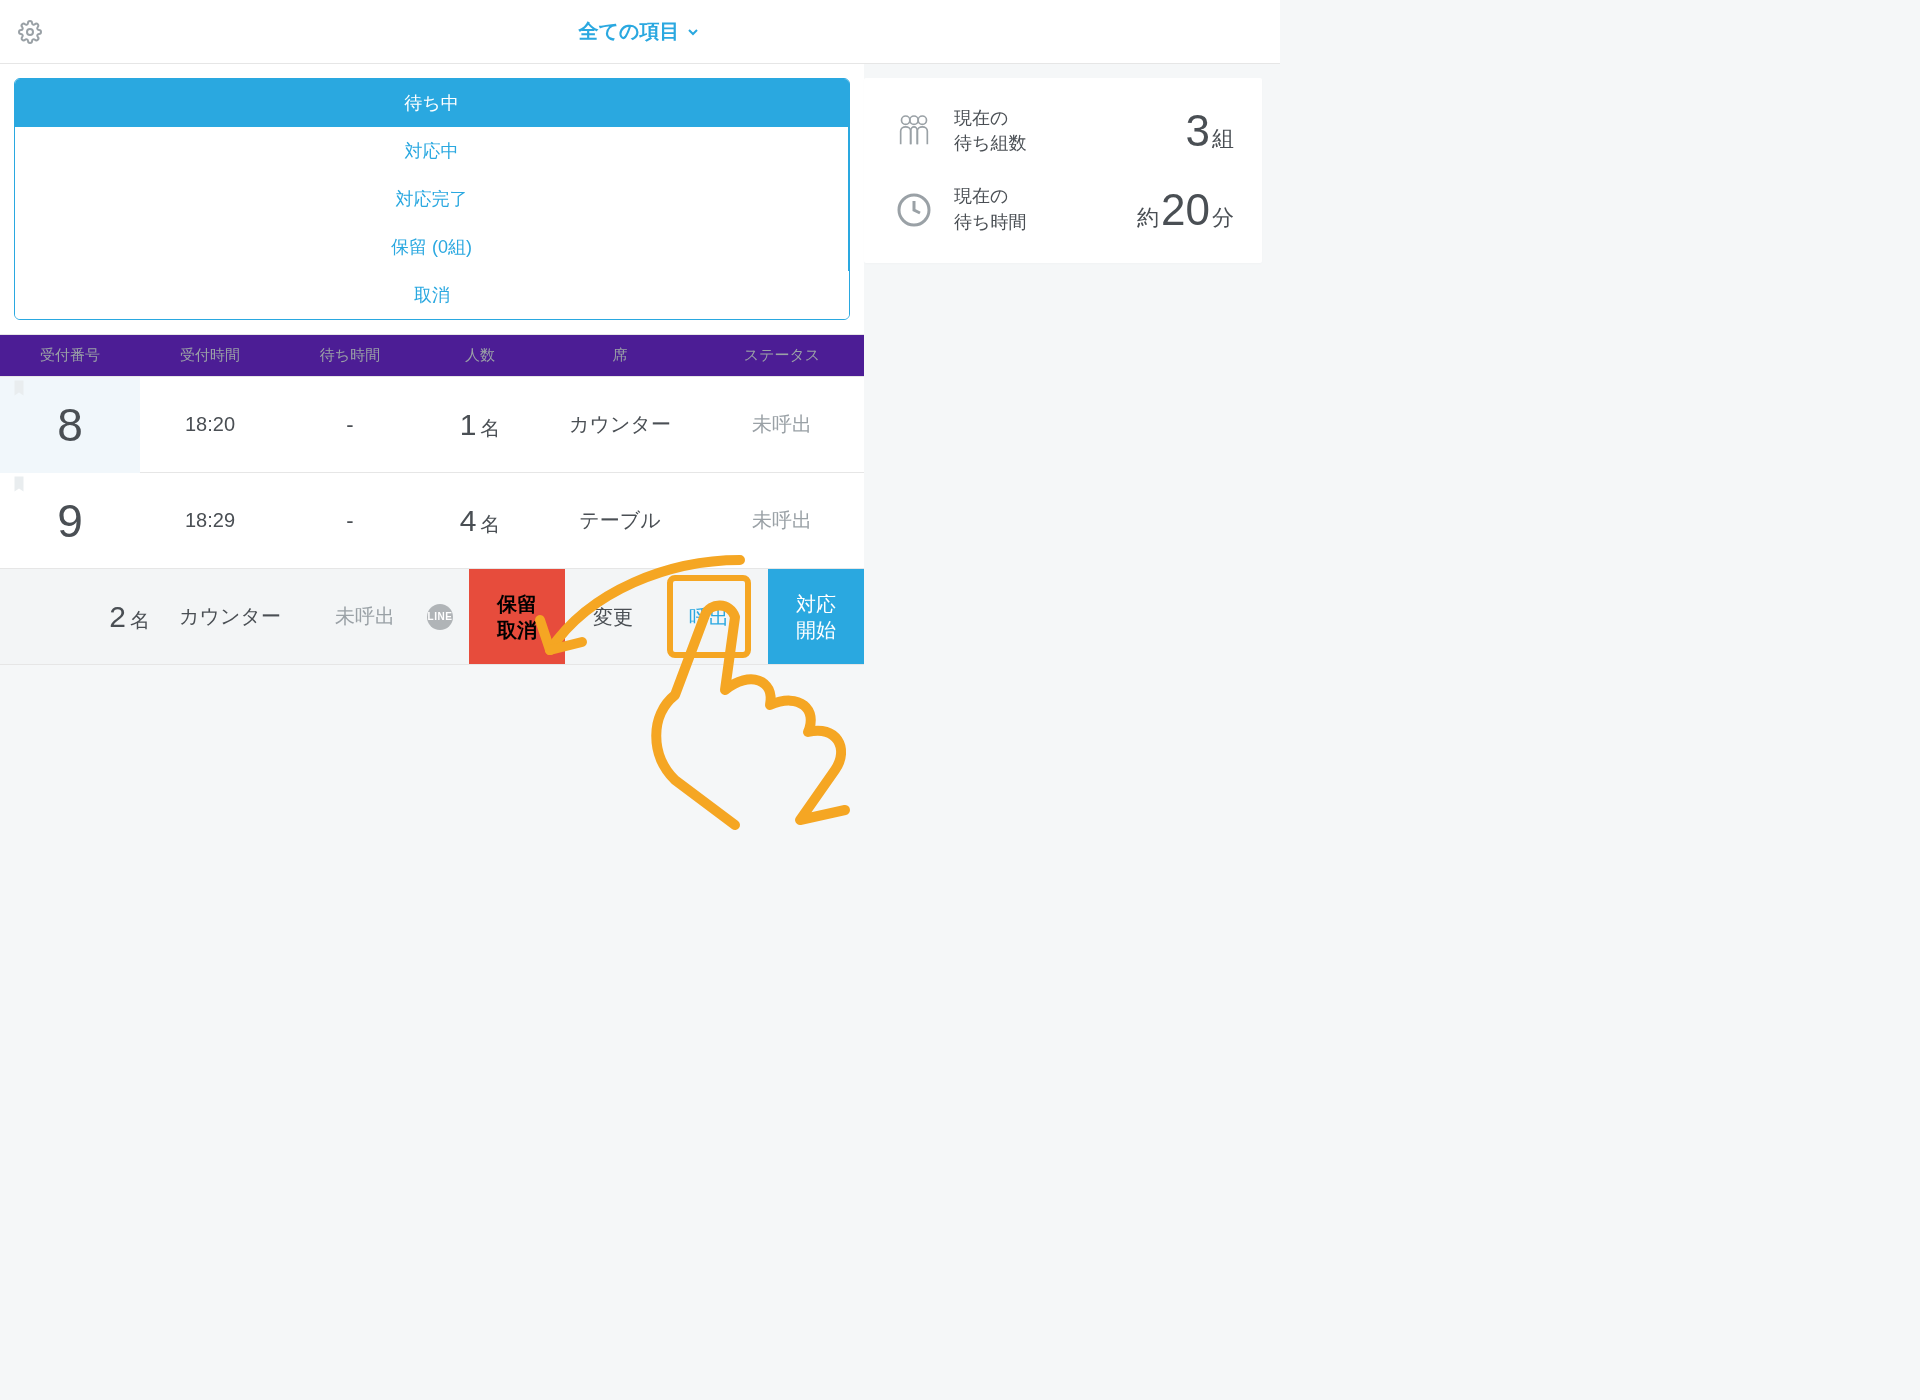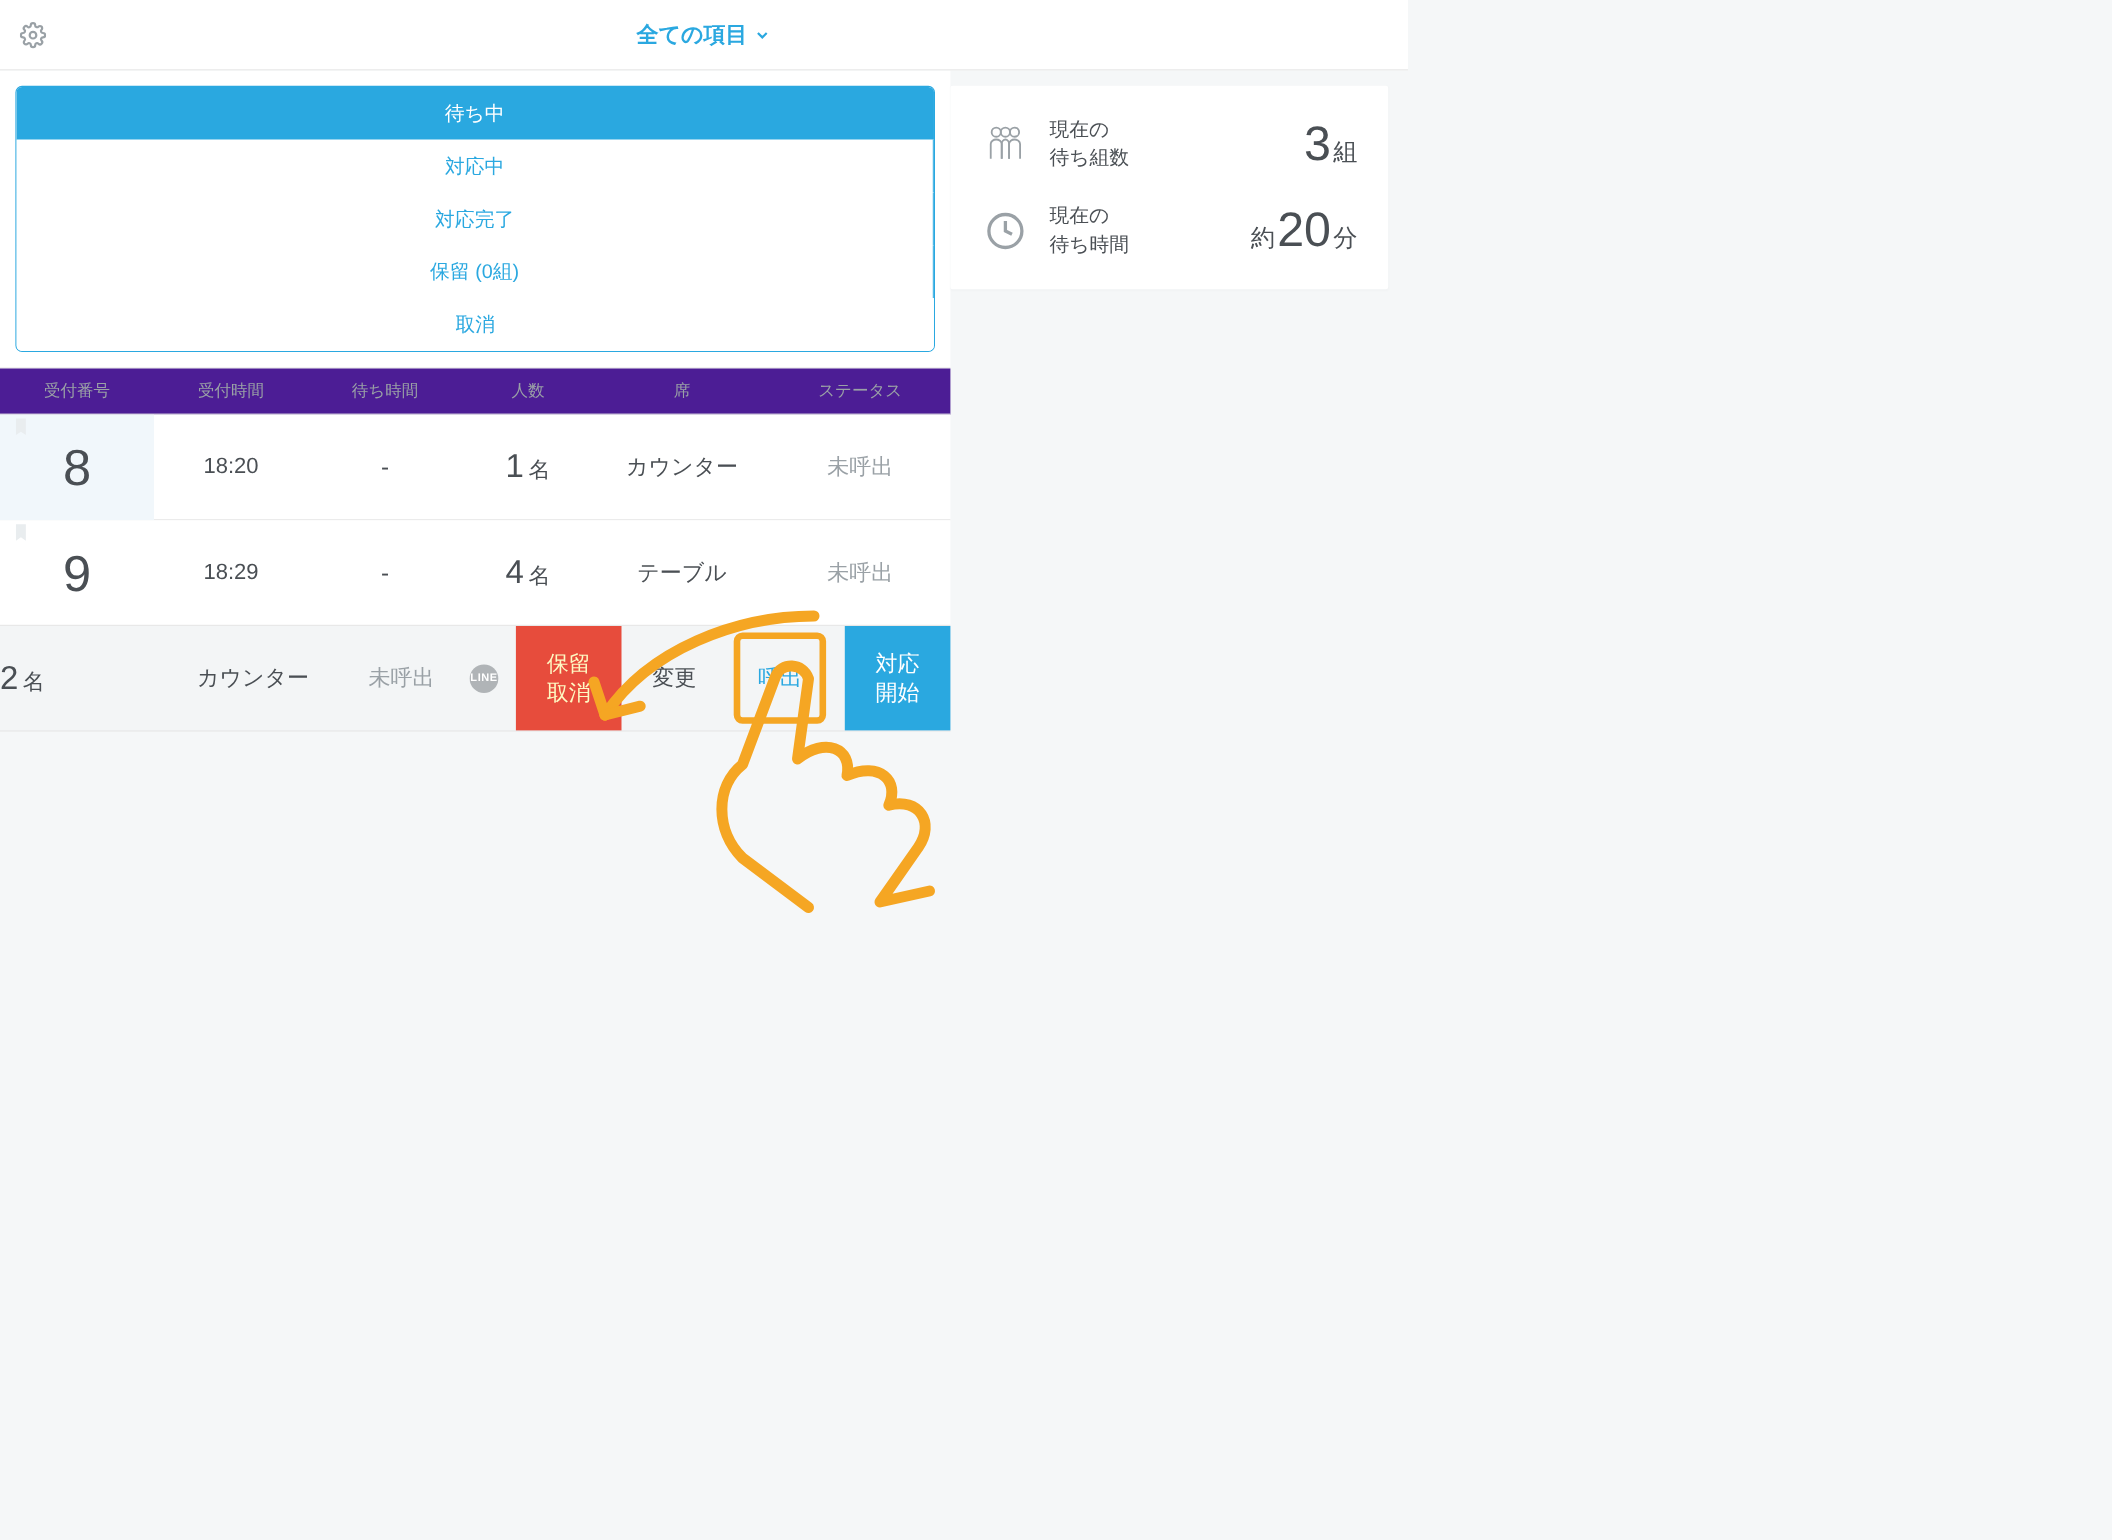--- a/index.html
+++ b/index.html
@@ -130,40 +130,40 @@
     height: 96px;
     background: #f3f5f6;
     border-bottom: 1px solid #e6e6e6;
     display: flex; align-items: stretch;
     color: #4a4f54;
   }
   .action-left {
     flex: 1 1 auto; display: flex; align-items: center;
     position: relative;
   }
-  .al-party { width: 150px; text-align: left; font-size: 20px; }
+  .al-party { width: 150px; text-align: right; font-size: 20px; }
   .al-party .big { font-size: 30px; margin-right: 4px; }
   .al-seat  { width: 160px; text-align: center; font-size: 20px; }
   .al-status{ width: 110px; text-align: center; font-size: 20px; color: #9aa1a6; }
   .al-line  { width: 40px; display:flex; align-items:center; justify-content:center; }
   .line-badge {
     width: 26px; height: 26px; border-radius: 50%;
     background: #b0b4b7; color: #fff;
     font-size: 10px; font-weight: 700;
     display:flex; align-items:center; justify-content:center;
     letter-spacing: 0.5px;
   }
   .action-btns { display: flex; }
   .abtn {
     width: 96px; display:flex; align-items:center; justify-content:center;
     font-size: 20px; text-align:center;
     cursor: pointer;
     line-height: 1.3;
   }
-  .abtn.red  { background:#e74c3c; color:#fef9c3; }
+  .abtn.red  { background:#e74c3c; color:#000000;font-weight:bold; }
   .abtn.gray { color:#4a4f54; }
   .abtn.call {
     position: relative;
     color:#2aa8e0;
   }
   .abtn.call .call-ring {
     position:absolute; inset:6px;
     border:6px solid #f5a623; border-radius:8px;
   }
   .abtn.blue { background:#2aa8e0; color:#fff; }

